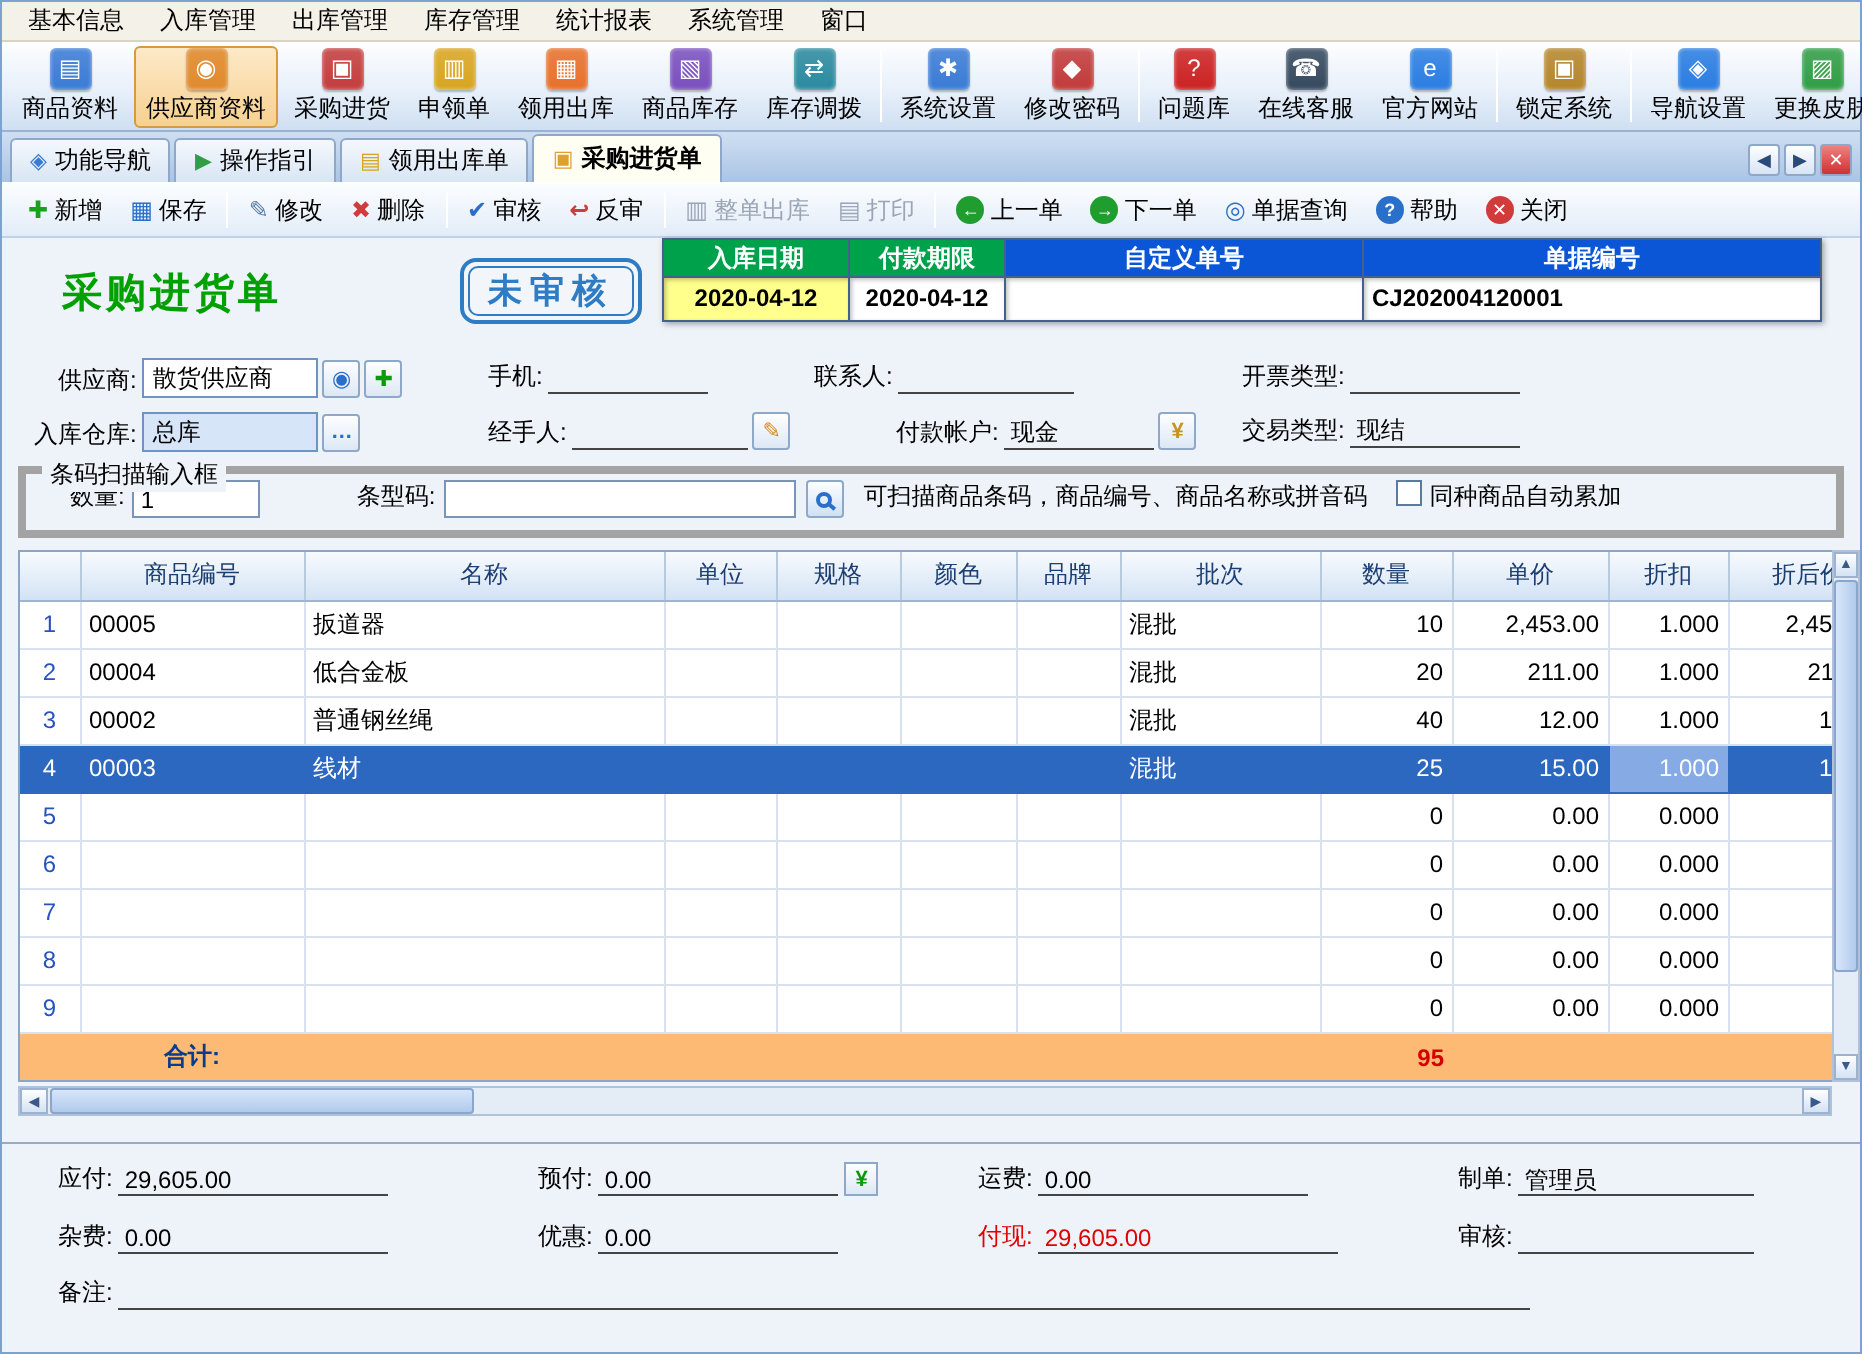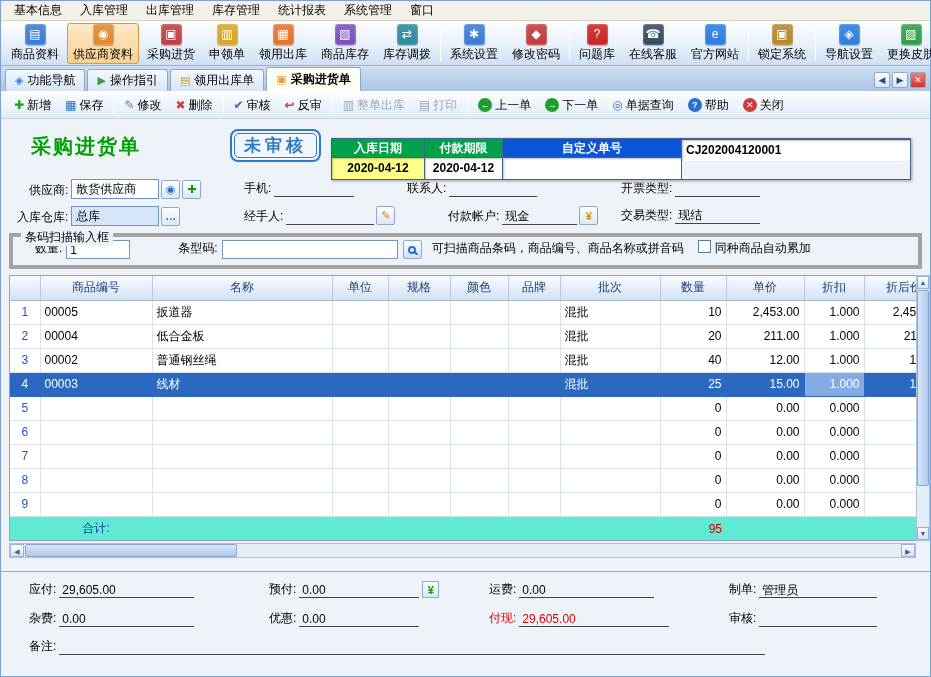--- a/index.html
+++ b/index.html
@@ -33,21 +33,21 @@
 .ab-btn{display:flex;align-items:center;gap:3px;padding:3px 7px;border-radius:2px;cursor:default;white-space:nowrap}
 .ab-btn.dis .ab-lb{color:#9aa6b6}
 .ab-ic{font-weight:bold;font-size:12px}
 .ab-ic.circ{width:14px;height:14px;border-radius:50%;color:#fff;font-size:9px;line-height:14px;text-align:center;font-weight:bold}
 .ab-sep{width:1px;height:18px;background:#b8c6da;border-right:1px solid #fff;margin:0 3px}
 
 .form-header{height:54px;position:relative}
 .doc-title{position:absolute;left:30px;top:14px;font-size:20px;font-weight:bold;color:#00a000;letter-spacing:2px}
 .stamp{position:absolute;left:229px;top:10px;border:2px solid #2e7cc4;border-radius:8px;padding:2px;background:rgba(255,255,255,.25)}
 .stamp-in{border:1px solid #2e7cc4;border-radius:5px;padding:0 9px;font-size:17px;font-weight:bold;color:#2e7cc4;letter-spacing:4px}
-.hfields{position:absolute;left:330px;top:19px;display:flex;border:1px solid #44608c;box-shadow:1px 1px 3px rgba(0,0,0,.35)}
+.hfields{position:absolute;left:330px;top:0;display:flex;border:1px solid #44608c;box-shadow:1px 1px 3px rgba(0,0,0,.35)}
 .hf-col{display:flex;flex-direction:column;border-left:1px solid #44608c}
 .hf-col:first-child{border-left:none}
 .hf0{width:92px}.hf1{width:78px}.hf2{width:179px}.hf3{width:229px}
 .hf-l{height:18px;line-height:18px;text-align:center;color:#fff;font-weight:bold;white-space:nowrap;overflow:hidden}
 .hf-v{height:22px;line-height:20px;text-align:center;font-weight:bold;border-top:1px solid #44608c;box-shadow:inset 1px 1px 2px rgba(0,0,0,.25);padding:0 4px;white-space:nowrap;overflow:hidden}
 .hf-v.left{text-align:left}
 
 .ffields{height:56px;padding-top:2px}
 .ff-row{display:flex;align-items:center;height:27px}
 .r1{padding-left:28px}.r2{padding-left:16px}
@@ -79,21 +79,21 @@
 .grid-wrap{flex:1;overflow:hidden;background:#fff;border:1px solid #89a6c8;border-right:none;min-width:0}
 table{border-collapse:collapse;table-layout:fixed;width:934px;font-size:12px}
 th,td{height:24px;overflow:hidden;white-space:nowrap}
 th{background:linear-gradient(180deg,#f8fbfe,#e2ecf8 60%,#d2e2f4);color:#1c3f73;border-right:1px solid #b8cbde;border-bottom:1px solid #9db5d0;font-weight:normal;padding:0 2px}
 td{border-right:1px solid #d8e2ee;border-bottom:1px solid #d8e2ee;padding:0 4px}
 .c0{width:30px}.c1{width:112px}.c2{width:180px}.c3{width:56px}.c4{width:62px}.c5{width:58px}.c6{width:52px}.c7{width:100px}.c8{width:66px}.c9{width:78px}.c10{width:60px}.c11{width:80px}
 td.c0{color:#2753c0;text-align:center;padding:0}
 td.c8,td.c9,td.c10,td.c11{text-align:right}
 tr.sel td{background:#2d68c0;color:#fff;border-color:#2d68c0}
 tr.sel td.editcell{background:#86abe4;color:#fff}
-tfoot td{background:#5eead4;border:none;font-weight:normal;height:25px}
+tfoot td{background:#fdba74;border:none;font-weight:bold;height:25px}
 td.tlabel{color:#0a3c8c;text-align:center}
 td.tqty{color:#d40000;text-align:right}
 
 .vscroll{width:14px;background:#e4ecf6;border:1px solid #b0c2d8;display:flex;flex-direction:column}
 .sb-btn{height:13px;min-height:13px;line-height:12px;text-align:center;font-size:7px;color:#3a5a8c;background:linear-gradient(180deg,#fdfeff,#d4e2f4);border:1px solid #9cb2d0}
 .vthumb{height:196px;background:linear-gradient(90deg,#d8e6f8,#b0caec);border:1px solid #8aa6cc;border-radius:2px;margin:1px 0}
 .vsp{flex:1}
 .hscroll{height:15px;margin:2px 14px 0 8px;background:#e4ecf6;border:1px solid #b0c2d8;display:flex}
 .hscroll .sb-btn{width:14px;height:auto;line-height:13px}
 .hthumb{width:212px;background:linear-gradient(180deg,#d8e6f8,#b0caec);border:1px solid #8aa6cc;border-radius:2px;margin:0 1px}
@@ -283,20 +283,21 @@
           </div>
           <div class="hf-col hf1">
             <div class="hf-l" style="background: rgb(0, 161, 75);">付款期限</div>
             <div class="hf-v" style="background: rgb(255, 255, 255);">2020-04-12</div>
           </div>
           <div class="hf-col hf2">
             <div class="hf-l" style="background: rgb(10, 86, 214);">自定义单号</div>
             <div class="hf-v left" style="background: rgb(255, 255, 255);"></div>
           </div>
           <div class="hf-col hf3">
+            <div class="hf-l" style="background: rgb(10, 86, 214);">单据编号</div>
             <div class="hf-v left" style="background: rgb(255, 255, 255);">CJ202004120001</div>
           </div>
         </div>
     </div>
 
     <div class="ffields">
       <div class="ff-row r1">
         <div class="ff-g g11">
           <span class="lbl">供应商:</span>
           <span class="boxfield">散货供应商</span>

